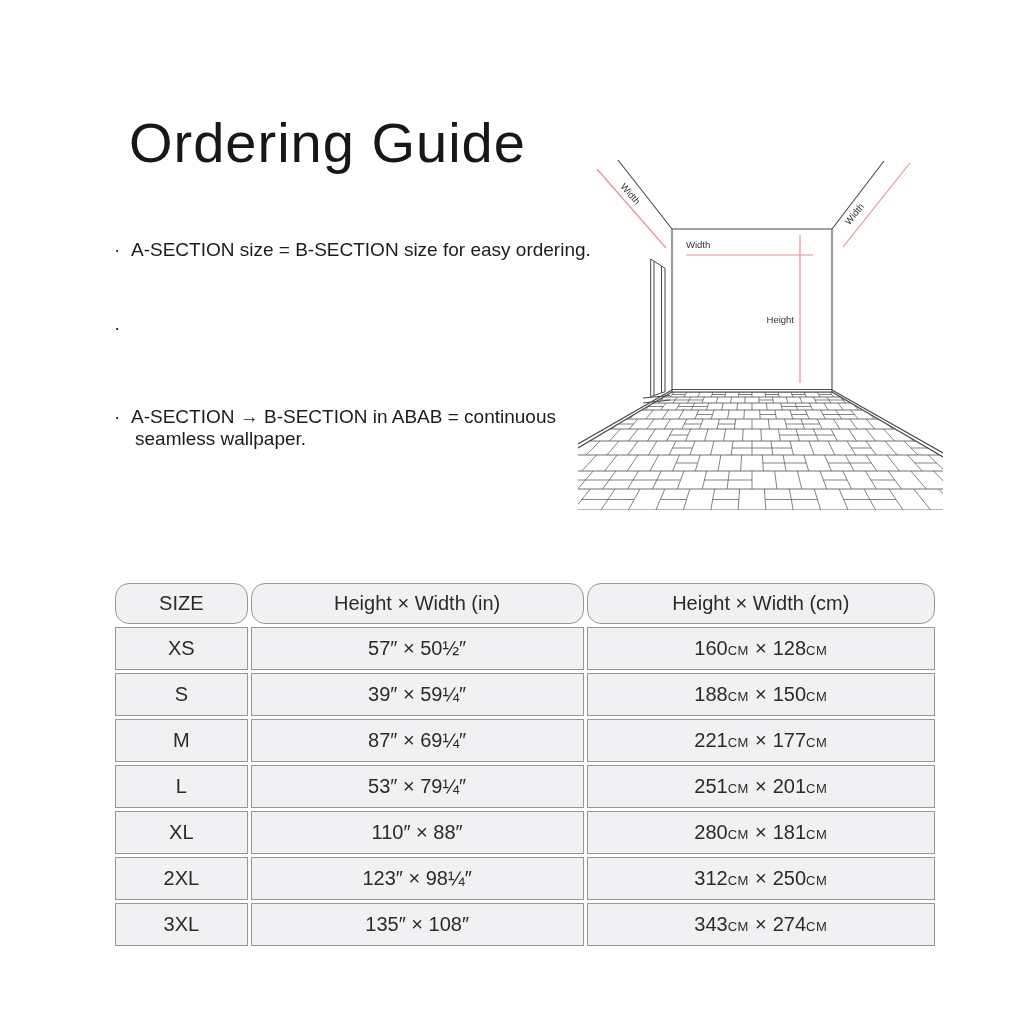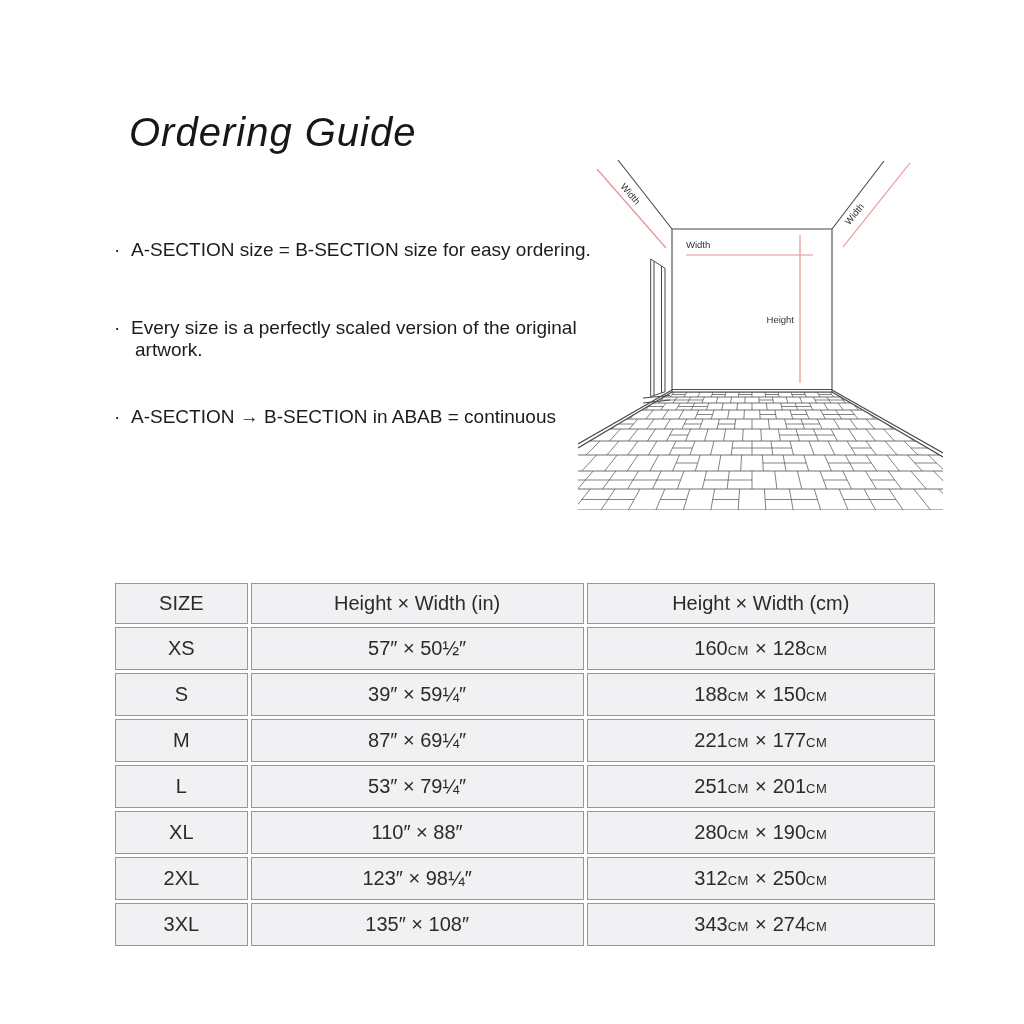--- a/index.html
+++ b/index.html
@@ -1,64 +1,61 @@
 <!DOCTYPE html>
 <html><head>
 <meta charset="utf-8">
 <style>
   html,body{margin:0;padding:0;background:#ffffff;}
   .canvas{position:relative;width:1024px;height:1024px;background:#ffffff;overflow:hidden;
           font-family:"Liberation Sans","DejaVu Sans",sans-serif;color:#1e1e1e;}
 
-  .title{position:absolute;left:129px;top:110px;font-size:40px;font-weight:400;
-         letter-spacing:1px;color:#171717;font-style:italic;}
+  .title{position:absolute;left:129px;top:110px;font-size:56px;font-weight:400;
+         letter-spacing:1px;color:#171717;}
 
   .bullet{position:absolute;left:114px;display:flex;font-size:19px;line-height:22px;color:#1c1c1c;width:500px;}
   .bullet .dot{width:17px;flex:0 0 17px;}
   .bullet .btext div{white-space:nowrap;}
   .bullet .btext .l2{padding-left:4px;}
   .b1{top:239px}.b2{top:317px}.b3{top:406px}
 
   .room{position:absolute;left:578px;top:140px;width:365px;height:370px;}
 
   .size-table{position:absolute;left:112px;top:580px;width:826px;
               border-collapse:separate;border-spacing:3px;table-layout:fixed;}
   .size-table th,.size-table td{border:1px solid #979797;background:#f1f1f3;
               text-align:center;vertical-align:middle;font-weight:400;color:#2b2b2b;}
-  .size-table th{height:37px;font-size:20px;}
+  .size-table th{height:37px;font-size:20px;border-radius:14px;}
   .size-table td{height:39px;font-size:20px;}
   .unit{font-size:13px;letter-spacing:.5px;margin-top:24px;}
   .sep{margin:0 6px;}
 </style>
 </head>
 <body>
 
 <div class="canvas">
 
   <div class="title">Ordering Guide</div>
 
   <div class="bullet b1">
     <span class="dot">·</span>
     <span class="btext">
       <div>A-SECTION size = B-SECTION size for easy ordering.</div>
     </span>
   </div>
 
   <div class="bullet b2">
     <span class="dot">·</span>
-    <span class="btext">
-      <div>Every size is a perfectly scaled version of the original</div>
-      <div class="l2">artwork.</div>
-    </span>
   </div>
 
   <div class="bullet b3">
     <span class="dot">·</span>
     <span class="btext">
       <div>A-SECTION → B-SECTION in ABAB = continuous</div>
+      <div class="l2">seamless wallpaper.</div>
     </span>
   </div>
 
   <svg id="room-svg" class="room" viewBox="0 0 365 370">
     <defs>
       <clipPath id="floorClip">
         <polygon points="94,252 254,252 365,317 365,370 0,370 0,308"></polygon>
       </clipPath>
     </defs>
 
@@ -519,21 +516,21 @@
         <td><span>221</span><span class="unit">CM</span><span class="sep">×</span><span>177</span><span class="unit">CM</span></td>
       </tr>
       <tr>
         <td>L</td>
         <td>53″ × 79¼″</td>
         <td><span>251</span><span class="unit">CM</span><span class="sep">×</span><span>201</span><span class="unit">CM</span></td>
       </tr>
       <tr>
         <td>XL</td>
         <td>110″ × 88″</td>
-        <td><span>280</span><span class="unit">CM</span><span class="sep">×</span><span>190</span><span class="unit">CM</span></td>
+        <td><span>280</span><span class="unit">CM</span><span class="sep">×</span><span>181</span><span class="unit">CM</span></td>
       </tr>
       <tr>
         <td>2XL</td>
         <td>123″ × 98¼″</td>
         <td><span>312</span><span class="unit">CM</span><span class="sep">×</span><span>250</span><span class="unit">CM</span></td>
       </tr>
       <tr>
         <td>3XL</td>
         <td>135″ × 108″</td>
         <td><span>343</span><span class="unit">CM</span><span class="sep">×</span><span>274</span><span class="unit">CM</span></td>

